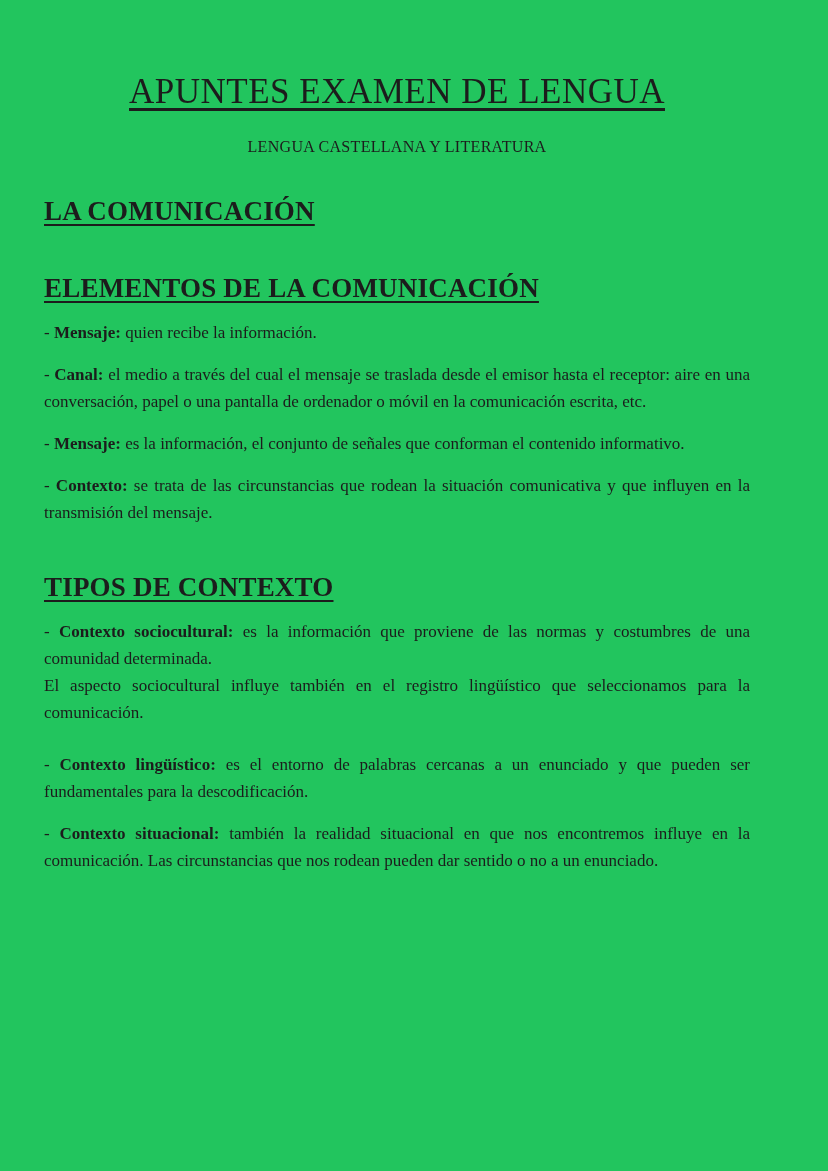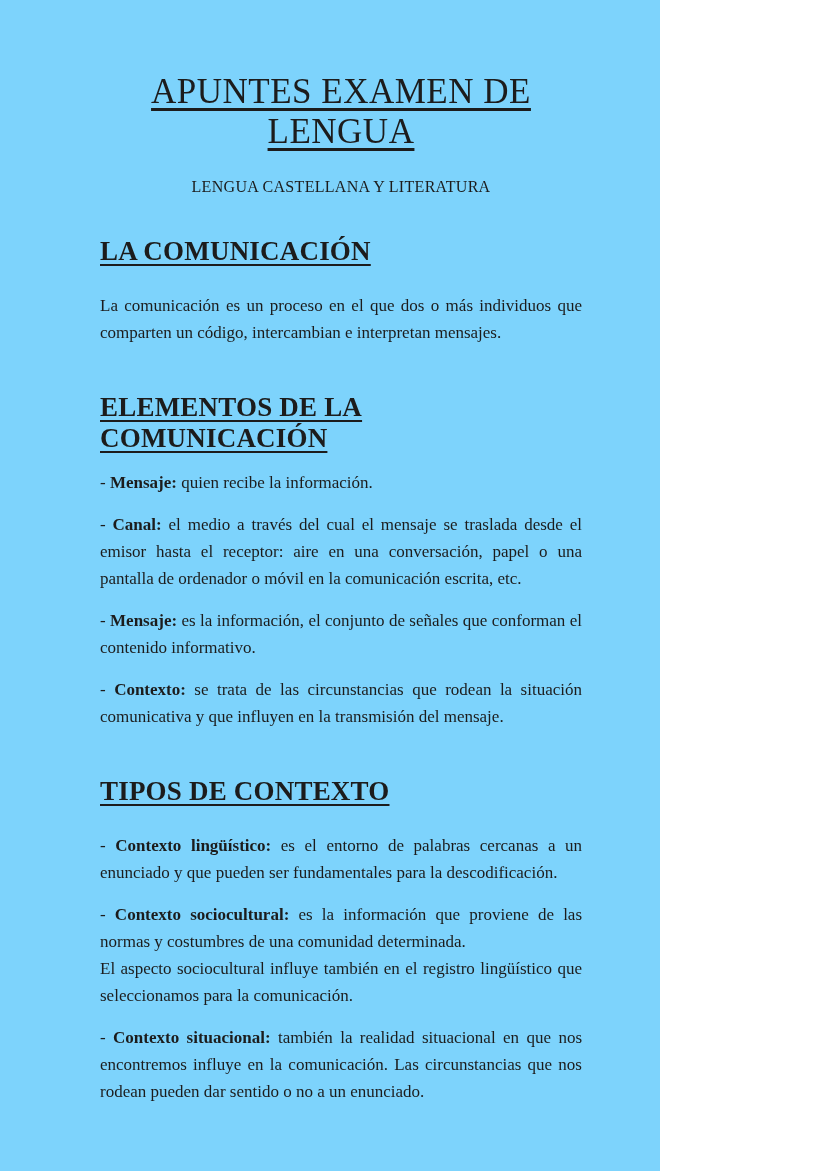--- a/index.html
+++ b/index.html
@@ -9,24 +9,24 @@
   }
   body {
     width: 828px;
     height: 1171px;
     font-family: "Liberation Serif", serif;
     color: #1c1c1c;
     overflow: hidden;
   }
   .page {
     box-sizing: border-box;
-    width: 660px;
+    width: 828px;
     height: 1171px;
-    padding: 72px 78px 0 100px;
-    background: #7dd3fc;
+    padding: 72px 78px 0 44px;
+    background: #22c55e;
   }
   .doc-title {
     font-size: 35px;
     font-weight: 400;
     text-align: center;
     margin: 0;
     letter-spacing: 0.5px;
     text-decoration: underline;
     text-decoration-thickness: 2.5px;
     text-underline-offset: 5px;
@@ -69,35 +69,34 @@
 </head>
 <body>
 
 <div class="page">
 
   <h1 class="doc-title">APUNTES EXAMEN DE LENGUA</h1>
 
   <div class="doc-subtitle">LENGUA CASTELLANA Y LITERATURA</div>
 
   <h2 class="section-heading first">LA COMUNICACIÓN</h2>
-  <p class="para intro">La comunicación es un proceso en el que dos o más individuos que comparten un código, intercambian e interpretan mensajes.</p>
 
   <h2 class="section-heading">ELEMENTOS DE LA COMUNICACIÓN</h2>
 
 
   <p class="item"><span>-</span> <span class="item-label">Mensaje:</span> <span>quien recibe la información.</span></p>
 
 
   <p class="item"><span>-</span> <span class="item-label">Canal:</span> <span>el medio a través del cual el mensaje se traslada desde el emisor hasta el receptor: aire en una conversación, papel o una pantalla de ordenador o móvil en la comunicación escrita, etc.</span></p>
 
   <p class="item"><span>-</span> <span class="item-label">Mensaje:</span> <span>es la información, el conjunto de señales que conforman el contenido informativo.</span></p>
 
   <p class="item"><span>-</span> <span class="item-label">Contexto:</span> <span>se trata de las circunstancias que rodean la situación comunicativa y que influyen en la transmisión del mensaje.</span></p>
 
   <h2 class="section-heading">TIPOS DE CONTEXTO</h2>
 
+  <p class="item"><span>-</span> <span class="item-label">Contexto sociocultural:</span> <span>es la información que proviene de las normas y costumbres de una comunidad determinada.</span><span class="item-note">El aspecto sociocultural influye también en el registro lingüístico que seleccionamos para la comunicación.</span></p>
+
   <p class="item after-heading"><span>-</span> <span class="item-label">Contexto lingüístico:</span> <span>es el entorno de palabras cercanas a un enunciado y que pueden ser fundamentales para la descodificación.</span></p>
-
-  <p class="item"><span>-</span> <span class="item-label">Contexto sociocultural:</span> <span>es la información que proviene de las normas y costumbres de una comunidad determinada.</span><span class="item-note">El aspecto sociocultural influye también en el registro lingüístico que seleccionamos para la comunicación.</span></p>
 
   <p class="item"><span>-</span> <span class="item-label">Contexto situacional:</span> <span>también la realidad situacional en que nos encontremos influye en la comunicación. Las circunstancias que nos rodean pueden dar sentido o no a un enunciado.</span></p>
 
 </div>
 
 </body></html>

